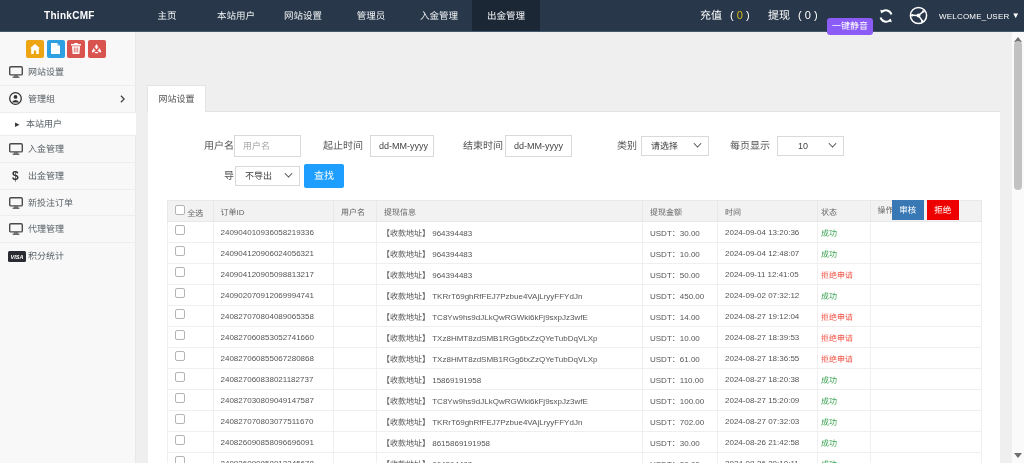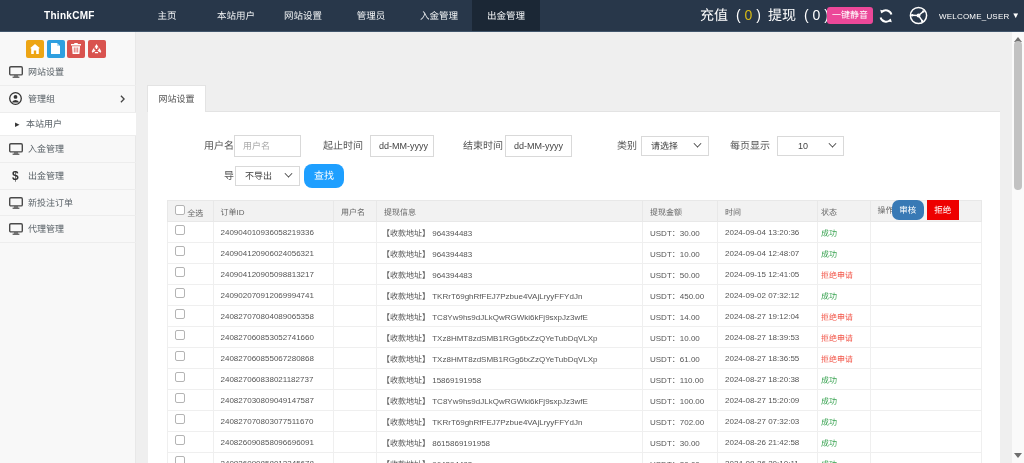--- a/index.html
+++ b/index.html
@@ -5,23 +5,23 @@
 <style>
 * { margin:0; padding:0; box-sizing:border-box; }
 html,body { width:1024px; height:463px; overflow:hidden; font-family:"Liberation Sans",sans-serif; }
 body { position:relative; background:#efefef; }
 
 
 .nav { position:absolute; left:0; top:0; width:1024px; height:32px; background:#28374a; border-bottom:1px solid #42566c; }
 .logo { position:absolute; left:44px; top:0; line-height:31px; color:#fff; font-size:10px; font-weight:bold; letter-spacing:0.3px; }
 .nav-item { position:absolute; top:0; height:31px; line-height:31px; color:#f2f4f6; font-size:9.5px; text-align:center; }
 .nav-item.active { background:#1b2735; }
-.nav-right { position:absolute; top:0; height:31px; line-height:31px; color:#fff; font-size:14px; }
+.nav-right { position:absolute; top:0; height:31px; line-height:31px; color:#fff; font-size:11px; }
 .gold { color:#d8bb14; }
-.mute-btn { position:absolute; left:827px; top:7px; width:46px; height:17px; background:#ec4899; color:#fff; font-size:9px; line-height:17px; text-align:center; border-radius:3px; }
+.mute-btn { position:absolute; left:827px; top:18px; width:46px; height:17px; background:#8b5cf6; color:#fff; font-size:9px; line-height:17px; text-align:center; border-radius:3px; }
 .welcome { position:absolute; left:939px; top:0; height:31px; line-height:32px; color:#fff; font-size:8px; letter-spacing:0.2px; }
 
 
 .sidebar { position:absolute; left:0; top:32px; width:136px; height:431px; background:#f8f8f8; border-right:1px solid #e8e8e8; }
 .sb-btn { position:absolute; top:4px; width:18px; height:18px; border-radius:2px; color:#fff; text-align:center; }
 .sb-btnrow { position:absolute; left:0; top:4px; width:136px; height:27px; }
 .menu { position:absolute; left:0; top:27px; width:136px; }
 .mi { position:relative; height:26.8px; line-height:26.8px; border-bottom:1px solid #ededed; color:#5a6268; font-size:9px; }
 .mi .txt { position:absolute; left:28px; top:0; }
 .mi .ic { position:absolute; left:9px; }
@@ -32,21 +32,21 @@
 
 .tab { position:absolute; left:147px; top:85px; width:59px; height:27px; background:#fff; border:1px solid #e3e3e3; border-bottom:none; color:#555; font-size:9px; text-align:center; line-height:27px; z-index:3; }
 .panel { position:absolute; left:148px; top:111px; width:852px; height:352px; background:#fff; border-top:1px solid #e3e3e3;padding-left:40px; }
 
 
 .flabel { position:absolute; color:#555; font-size:10px; height:22px; line-height:22px; text-align:right; }
 .finput { position:absolute; height:22px; border:1px solid #d9d9d9; background:#fff; font-size:9px; color:#444; padding-left:8px; line-height:20px; }
 .ph { color:#a9a9a9; }
 .fselect { position:absolute; height:20px; border:1px solid #d9d9d9; background:#fff; font-size:9px; color:#444; line-height:18px; padding-left:9px; }
 .fselect .car { position:absolute; right:7px; top:3px; width:7px; height:7px; border-right:1.6px solid #333; border-bottom:1.6px solid #333; transform:rotate(45deg) scale(0.8); }
-.findbtn { position:absolute; left:156px; top:52px; width:40px; height:24px; background:#1e9fff; color:#fff; font-size:10px; text-align:center; line-height:24px; border-radius:8px; }
+.findbtn { position:absolute; left:156px; top:52px; width:40px; height:24px; background:#1e9fff; color:#fff; font-size:10px; text-align:center; line-height:24px; border-radius:2px; }
 
 
 .tbl { position:absolute; left:19px; top:88px; width:814px; border-collapse:collapse; table-layout:fixed; font-size:8px; color:#555; }
 .tbl th { background:#f2f2f2; font-weight:normal; color:#666; height:14px; border:1px solid #e8e8e8; text-align:left; padding:0 0 0 7px; font-size:8px; }
 .tbl td { height:21px; border:1px solid #efefef; padding:0 0 0 7px; white-space:nowrap; overflow:hidden; }
 .ok { color:#39a351; }
 .rej { color:#f2574a; }
 .cb { display:inline-block; width:10px; height:10px; border:1px solid #b4b4b4; border-radius:2px; background:#fff; vertical-align:1px; }
 .opbtn { display:inline-block; width:32px; height:20px; color:#fff; font-size:8.5px; text-align:center; line-height:20px; vertical-align:middle; }
 
@@ -157,20 +157,27 @@
         <span class="txt">新投注订单</span>
       </div>
     <div class="mi">
         <svg class="ic" style="top:7px;" width="14" height="12" viewBox="0 0 14 12">
           <rect x="0.7" y="0.7" width="12.6" height="8.2" rx="1.2" fill="none" stroke="#4a4a4a" stroke-width="1.4"></rect>
           <rect x="5" y="9.4" width="4" height="1.2" fill="#4a4a4a"></rect>
           <rect x="3.6" y="10.6" width="6.8" height="1.2" fill="#4a4a4a"></rect>
         </svg>
         <span class="txt">代理管理</span>
       </div>
+    <div class="mi" style="border-bottom:none;">
+        <svg class="ic" style="top:8px;left:8px;" width="18" height="11" viewBox="0 0 18 11">
+          <rect width="18" height="11" rx="1.5" fill="#2b2b33"></rect>
+          <text x="9" y="8" font-size="5.5" font-weight="bold" font-style="italic" fill="#fff" text-anchor="middle" font-family="Liberation Sans,sans-serif">VISA</text>
+        </svg>
+        <span class="txt">积分统计</span>
+      </div>
   </div>
 </div>
 
 <div class="tab">网站设置</div>
 <div class="panel">
   <div class="flabel" style="left:46px;top:23px;width:40px;">用户名</div>
   <div class="finput ph" style="left:86px;top:23px;width:67px;">用户名</div>
   <div class="flabel" style="left:165px;top:23px;width:50px;">起止时间</div>
   <div class="finput" style="left:222px;top:23px;width:64px;">dd-MM-yyyy</div>
   <div class="flabel" style="left:305px;top:23px;width:50px;">结束时间</div>
@@ -197,21 +204,21 @@
     </colgroup>
     <tbody>
         <tr>
       <th><span class="cb"></span> 全选</th>
           <th>订单ID</th>
           <th>用户名</th>
           <th>提现信息</th>
       <th>提现金额</th>
           <th>时间</th>
           <th>状态</th>
-      <th>操作 <span class="opbtn" style="background:#3879b5;margin-left:-4px;position:relative;top:-1px;border-radius:7px;">审核</span><span class="opbtn" style="background:#ee0000;margin-left:3px;position:relative;top:-1px;">拒绝</span></th>
+      <th>操作 <span class="opbtn" style="background:#3879b5;margin-left:-4px;position:relative;top:-1px;">审核</span><span class="opbtn" style="background:#ee0000;margin-left:3px;position:relative;top:-1px;">拒绝</span></th>
     </tr>
     <tr>
           <td><span class="cb"></span></td>
           <td>240904010936058219336</td>
           <td></td>
           <td>【收款地址】 964394483</td>
           <td>USDT：30.00</td>
           <td>2024-09-04 13:20:36</td>
           <td class="ok">成功</td>
           <td></td>
@@ -225,21 +232,21 @@
           <td>2024-09-04 12:48:07</td>
           <td class="ok">成功</td>
           <td></td>
         </tr>
     <tr>
           <td><span class="cb"></span></td>
           <td>240904120905098813217</td>
           <td></td>
           <td>【收款地址】 964394483</td>
           <td>USDT：50.00</td>
-          <td>2024-09-15 12:41:05</td>
+          <td>2024-09-11 12:41:05</td>
           <td class="rej">拒绝申请</td>
           <td></td>
         </tr>
     <tr>
           <td><span class="cb"></span></td>
           <td>240902070912069994741</td>
           <td></td>
           <td>【收款地址】 TKRrT69ghRfFEJ7Pzbue4VAjLryyFFYdJn</td>
           <td>USDT：450.00</td>
           <td>2024-09-02 07:32:12</td>

